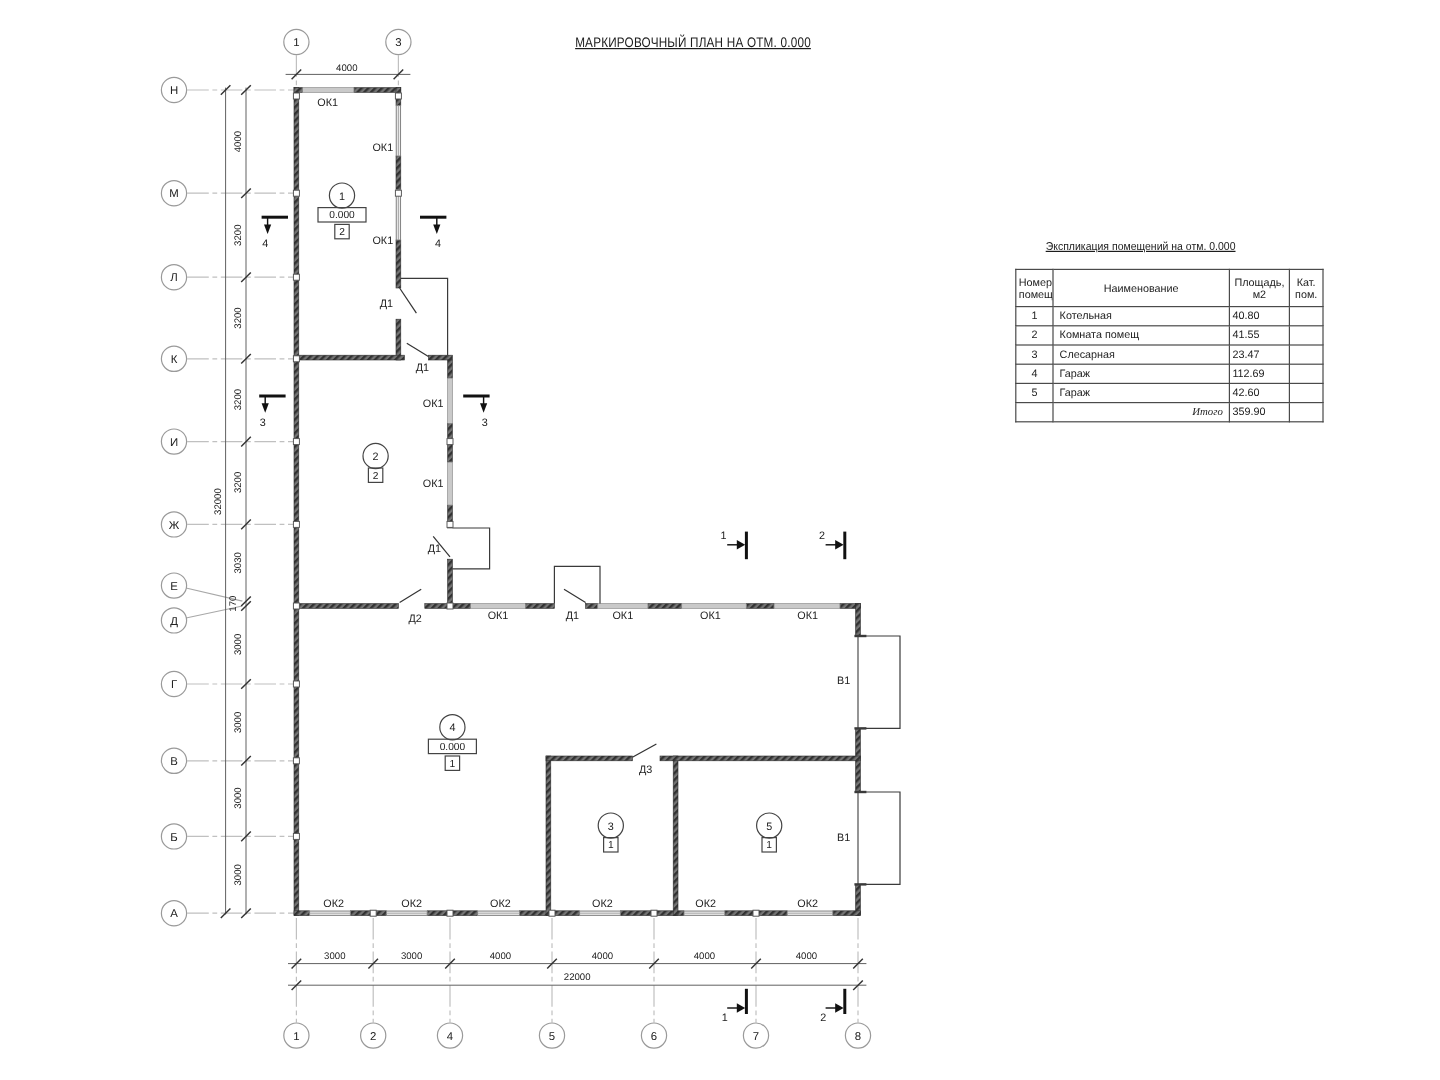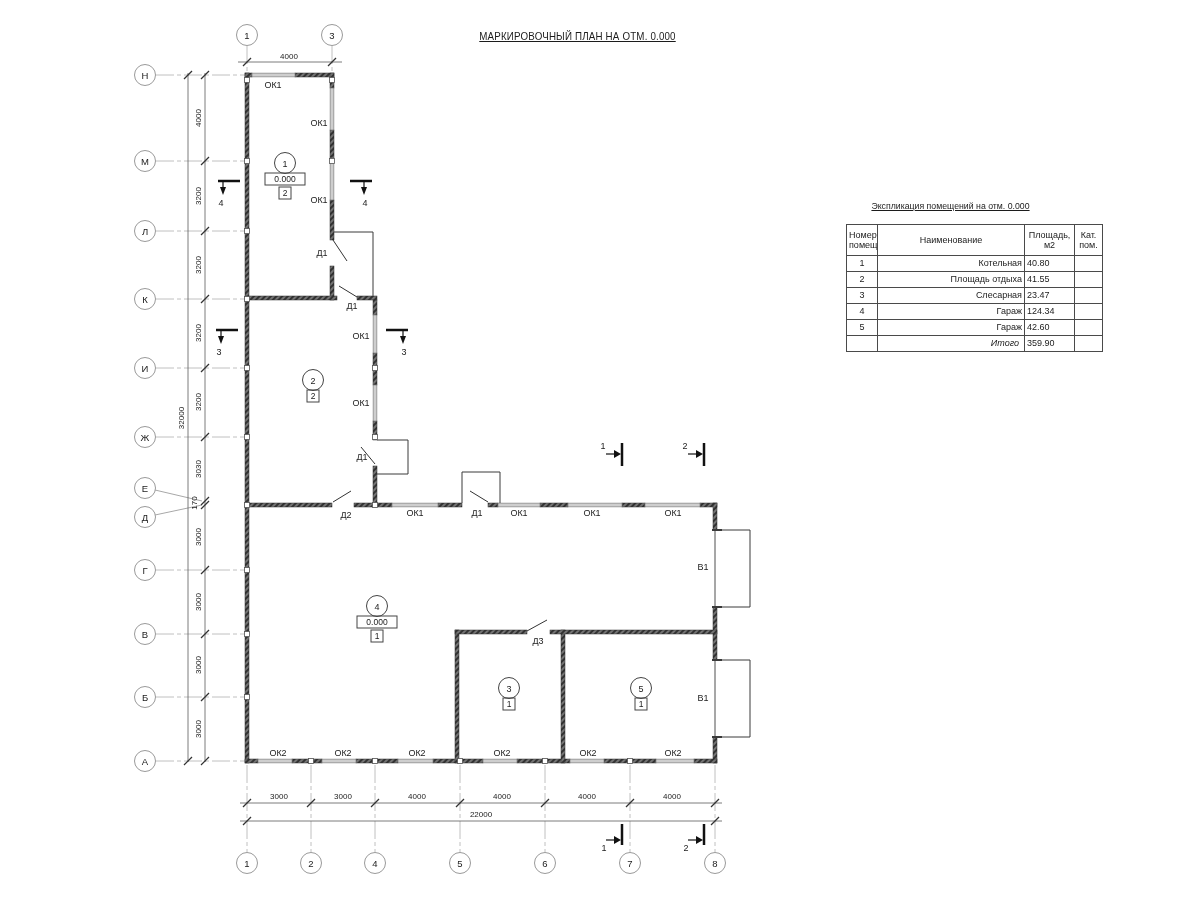--- a/index.html
+++ b/index.html
@@ -15,23 +15,23 @@
   .t85{font-size:8.5px;}
   
   .expl{position:absolute;left:846px;top:200px;width:209px;}
   .expl-title{text-align:center;font-size:9.5px;text-decoration:underline;
     margin-bottom:13px;transform:scaleX(.92);white-space:nowrap;color:#1c1c1c;}
   .expl table{border-collapse:collapse;width:100%;font-size:9px;color:#222;table-layout:fixed;}
   .expl th,.expl td{border:1px solid #4a4a4a;padding:0 2px;height:15px;line-height:1.15;overflow:hidden;}
   .expl th{font-weight:normal;text-align:center;height:30px;}
   .c1{width:31px;} .c2{width:147px;} .c3{width:50px;} .c4{width:28px;}
   td.num{text-align:center;}
-  td.name{text-align:right;padding-left:5px;margin-left:12px;}
+  td.name{text-align:left;padding-left:5px;margin-left:12px;}
   td.area{}
-  td.itogo{text-align:right;font-style:italic;padding-right:5px;}
+  td.itogo{text-align:right;font-style:italic;padding-right:5px;font-family:Liberation Serif, serif;}
 </style>
 </head>
 <body>
 
 <div class="stage">
 
   <div class="main-title">МАРКИРОВОЧНЫЙ ПЛАН НА ОТМ. 0.000</div>
 
   <svg width="1200" height="900" viewBox="0 0 1200 900">
     <defs>
@@ -425,34 +425,34 @@
       </thead>
       <tbody>
         <tr>
           <td class="num">1</td>
           <td class="name">Котельная</td>
           <td class="area">40.80</td>
           <td></td>
         </tr>
         <tr>
           <td class="num">2</td>
-          <td class="name">Площадь отдыха</td>
+          <td class="name">Комната помещ</td>
           <td class="area">41.55</td>
           <td></td>
         </tr>
         <tr>
           <td class="num">3</td>
           <td class="name">Слесарная</td>
           <td class="area">23.47</td>
           <td></td>
         </tr>
         <tr>
           <td class="num">4</td>
           <td class="name">Гараж</td>
-          <td class="area">124.34</td>
+          <td class="area">112.69</td>
           <td></td>
         </tr>
         <tr>
           <td class="num">5</td>
           <td class="name">Гараж</td>
           <td class="area">42.60</td>
           <td></td>
         </tr>
         <tr>
           <td></td>

